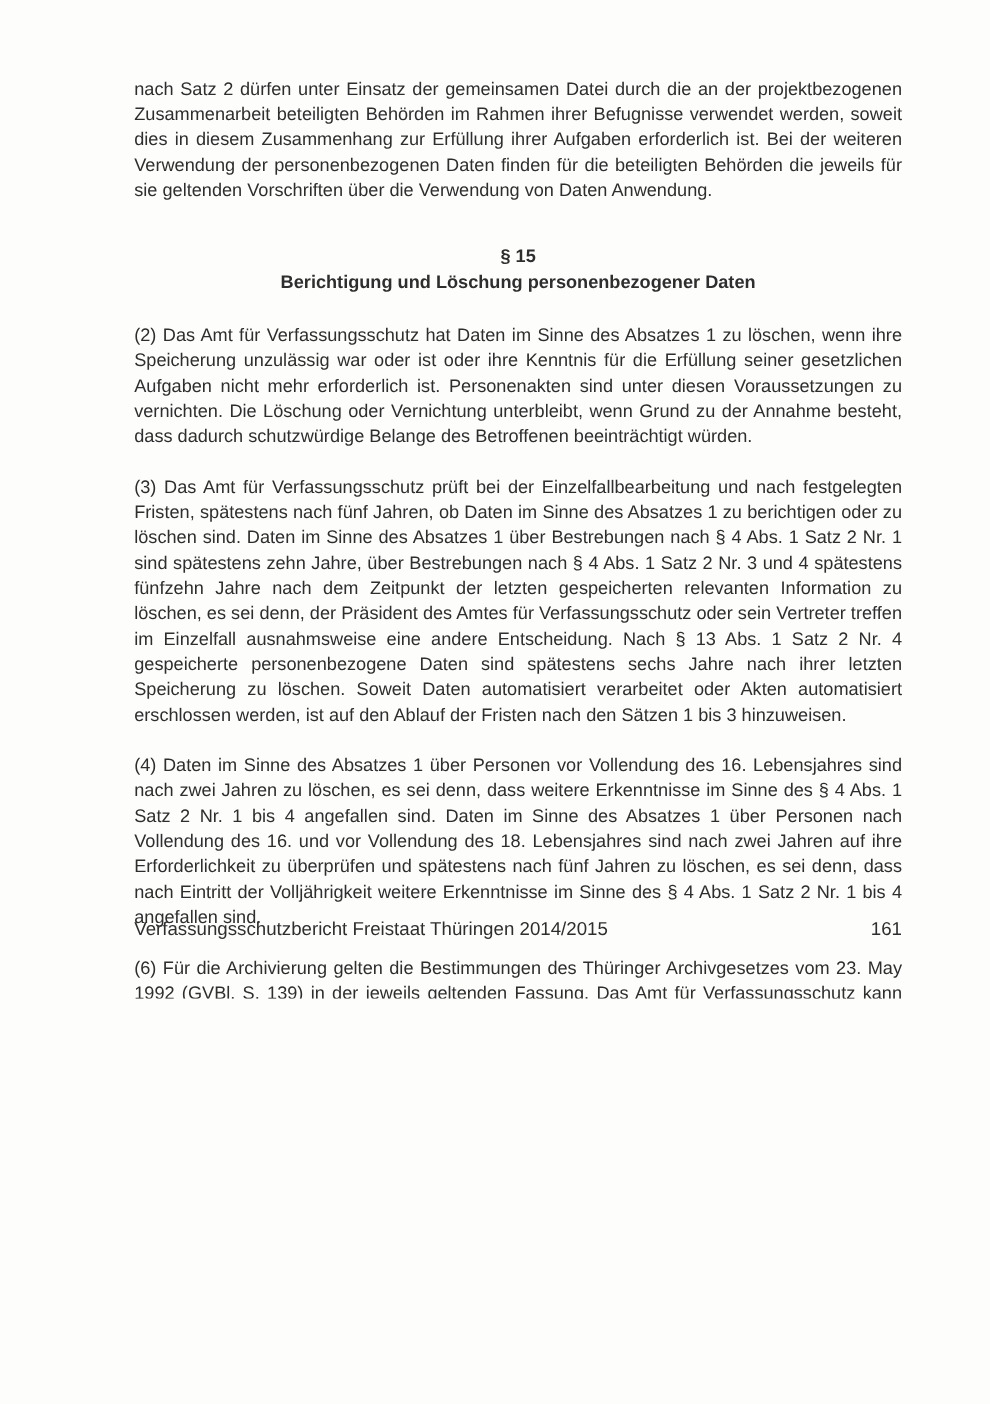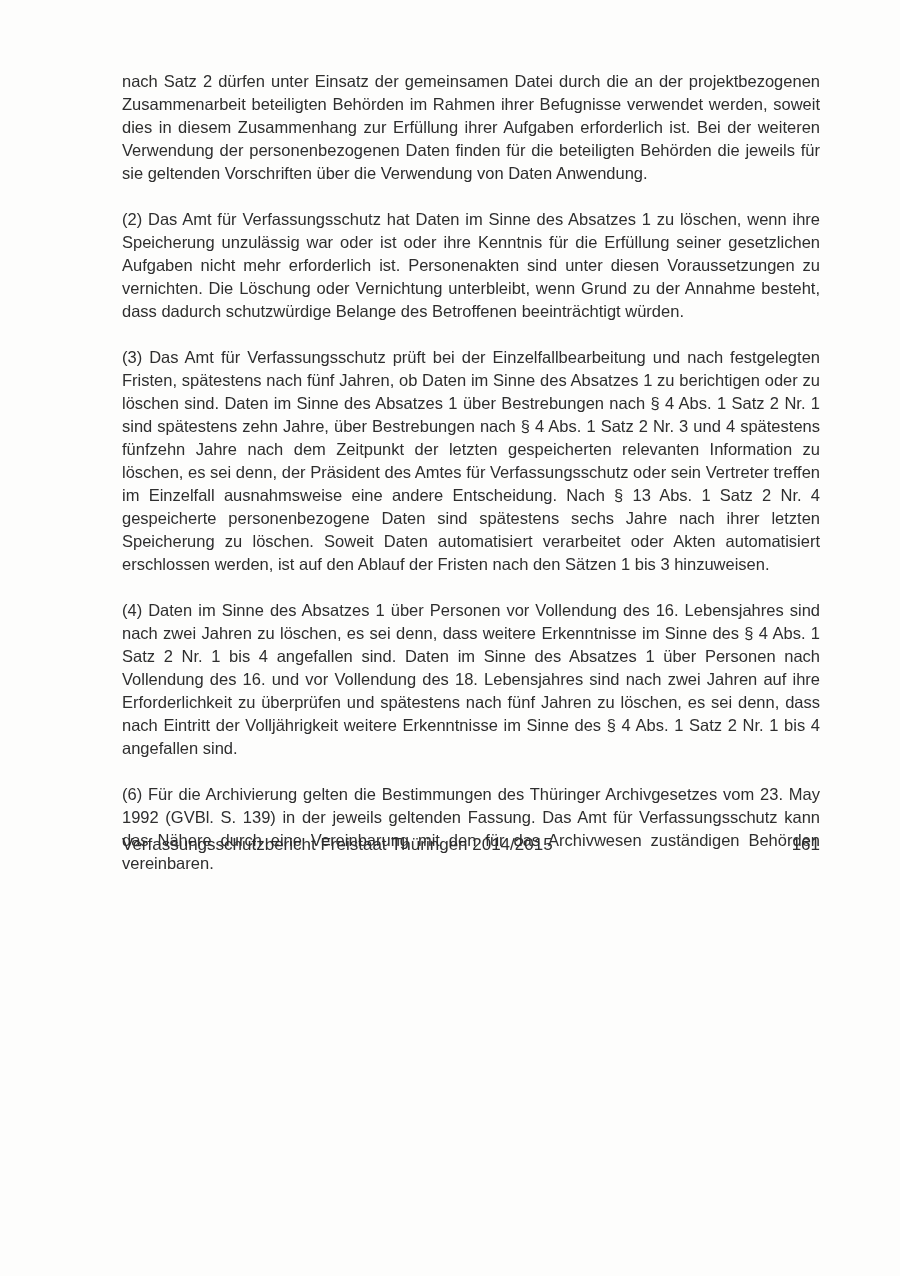--- a/index.html
+++ b/index.html
@@ -50,20 +50,24 @@
 </head>
 <body>
 
 <div class="page">
 
   <main>
 
     <p class="para">nach Satz 2 dürfen unter Einsatz der gemeinsamen Datei durch die an der projektbezogenen Zusammenarbeit beteiligten Behörden im Rahmen ihrer Befugnisse verwendet werden, soweit dies in diesem Zusammenhang zur Erfüllung ihrer Aufgaben erforderlich ist. Bei der weiteren Verwendung der personenbezogenen Daten finden für die beteiligten Behörden die jeweils für sie geltenden Vorschriften über die Verwendung von Daten Anwendung.</p>
 
 
+    <div class="section-heading">
+      <div class="h-num">§ 15</div>
+      <div class="h-title">Berichtigung und Löschung personenbezogener Daten</div>
+    </div>
 
 
     <p class="para">(2) Das Amt für Verfassungsschutz hat Daten im Sinne des Absatzes 1 zu löschen, wenn ihre Speicherung unzulässig war oder ist oder ihre Kenntnis für die Erfüllung seiner gesetzlichen Aufgaben nicht mehr erforderlich ist. Personenakten sind unter diesen Voraussetzungen zu vernichten. Die Löschung oder Vernichtung unterbleibt, wenn Grund zu der Annahme besteht, dass dadurch schutzwürdige Belange des Betroffenen beeinträchtigt würden.</p>
 
     <p class="para">(3) Das Amt für Verfassungsschutz prüft bei der Einzelfallbearbeitung und nach festgelegten Fristen, spätestens nach fünf Jahren, ob Daten im Sinne des Absatzes 1 zu berichtigen oder zu löschen sind. Daten im Sinne des Absatzes 1 über Bestrebungen nach § 4 Abs. 1 Satz 2 Nr. 1 sind spätestens zehn Jahre, über Bestrebungen nach § 4 Abs. 1 Satz 2 Nr. 3 und 4 spätestens fünfzehn Jahre nach dem Zeitpunkt der letzten gespeicherten relevanten Information zu löschen, es sei denn, der Präsident des Amtes für Verfassungsschutz oder sein Vertreter treffen im Einzelfall ausnahmsweise eine andere Entscheidung. Nach § 13 Abs. 1 Satz 2 Nr. 4 gespeicherte personenbezogene Daten sind spätestens sechs Jahre nach ihrer letzten Speicherung zu löschen. Soweit Daten automatisiert verarbeitet oder Akten automatisiert erschlossen werden, ist auf den Ablauf der Fristen nach den Sätzen 1 bis 3 hinzuweisen.</p>
 
     <p class="para">(4) Daten im Sinne des Absatzes 1 über Personen vor Vollendung des 16. Lebensjahres sind nach zwei Jahren zu löschen, es sei denn, dass weitere Erkenntnisse im Sinne des § 4 Abs. 1 Satz 2 Nr. 1 bis 4 angefallen sind. Daten im Sinne des Absatzes 1 über Personen nach Vollendung des 16. und vor Vollendung des 18. Lebensjahres sind nach zwei Jahren auf ihre Erforderlichkeit zu überprüfen und spätestens nach fünf Jahren zu löschen, es sei denn, dass nach Eintritt der Volljährigkeit weitere Erkenntnisse im Sinne des § 4 Abs. 1 Satz 2 Nr. 1 bis 4 angefallen sind.</p>
 
 
     <p class="para">(6) Für die Archivierung gelten die Bestimmungen des Thüringer Archivgesetzes vom 23. May 1992 (GVBl. S. 139) in der jeweils geltenden Fassung. Das Amt für Verfassungsschutz kann das Nähere durch eine Vereinbarung mit den für das Archivwesen zuständigen Behörden vereinbaren.</p>

